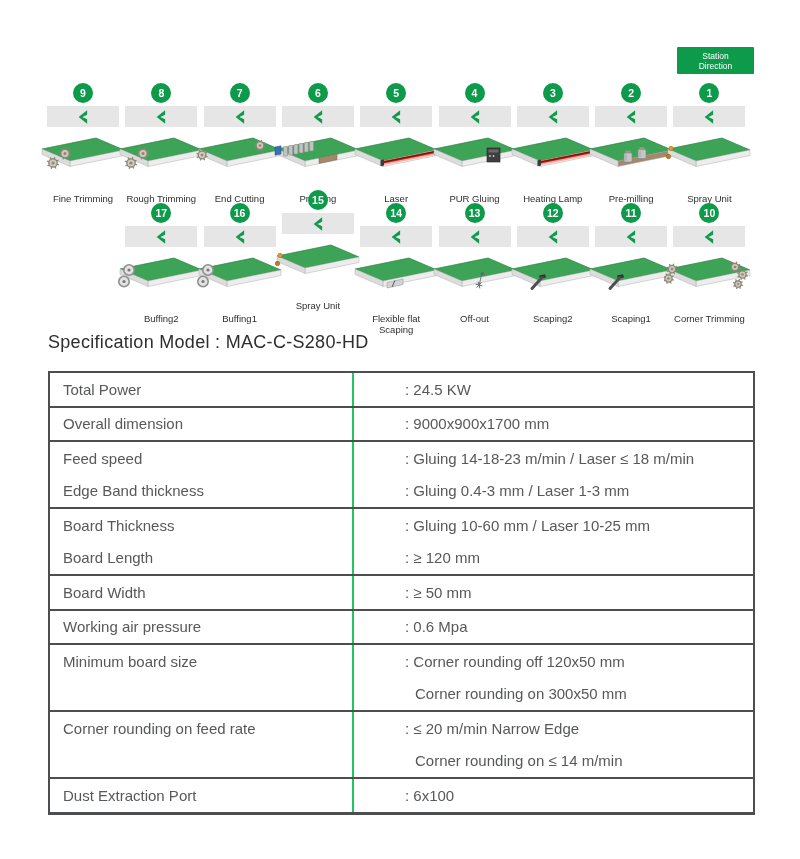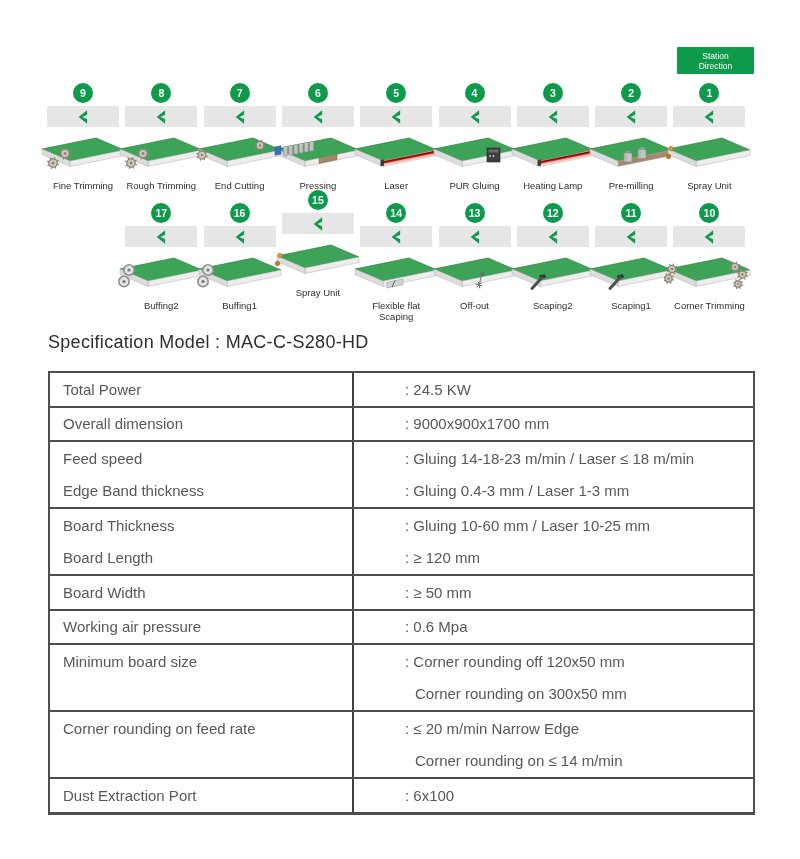--- a/index.html
+++ b/index.html
@@ -15,36 +15,36 @@
     font-size:8.5px;line-height:10px;
   }
   
   .station{position:absolute;width:72px;text-align:center;}
   .num{
     width:20px;height:20px;border-radius:50%;background:#0d9a4b;color:#fff;
     font-size:10.5px;font-weight:bold;line-height:20px;margin:0 auto 3px auto;
   }
   .bar{height:21px;background:#e6e6e6;display:flex;align-items:center;justify-content:center;}
   .machine{margin:9px 0 2px -9px;width:90px;height:38px;}
-  .slabel{margin-left:-9px;width:90px;font-size:9.5px;line-height:11px;color:#2f2f2f;white-space:nowrap;}
+  .slabel{margin-left:-9px;width:90px;font-size:9.5px;line-height:11px;color:#2f2f2f;white-space:nowrap;margin-top:13px;}
   .slabel div{white-space:nowrap;}
   
   .spec-title{
     position:absolute;left:48px;top:332px;font-size:18px;color:#2e2e2e;
     letter-spacing:.3px;font-weight:500;
   }
   
   .spec-table{
     position:absolute;left:48px;top:371px;width:707px;box-sizing:border-box;
     border:2px solid #4d4e50;border-bottom-width:3px;background:#fff;
   }
   .trow{display:flex;border-top:2px solid #4d4e50;}
   .trow:first-child{border-top:none;}
   .tcell{box-sizing:border-box;}
-  .tlabel{width:304px;border-right:2px solid #404040;padding-left:13px;}
+  .tlabel{width:304px;border-right:2px solid #22c55e;padding-left:13px;}
   .tvalue{flex:1;padding-left:9px;margin-left:42px;}
   .tline{height:32.5px;display:flex;align-items:center;font-size:15px;color:#57585a;white-space:pre;}
   .tline.cont{padding-left:10px;}
 </style>
 </head>
 <body>
 
 <div class="badge">
   <span>Station</span>
   <span>Direction</span>

